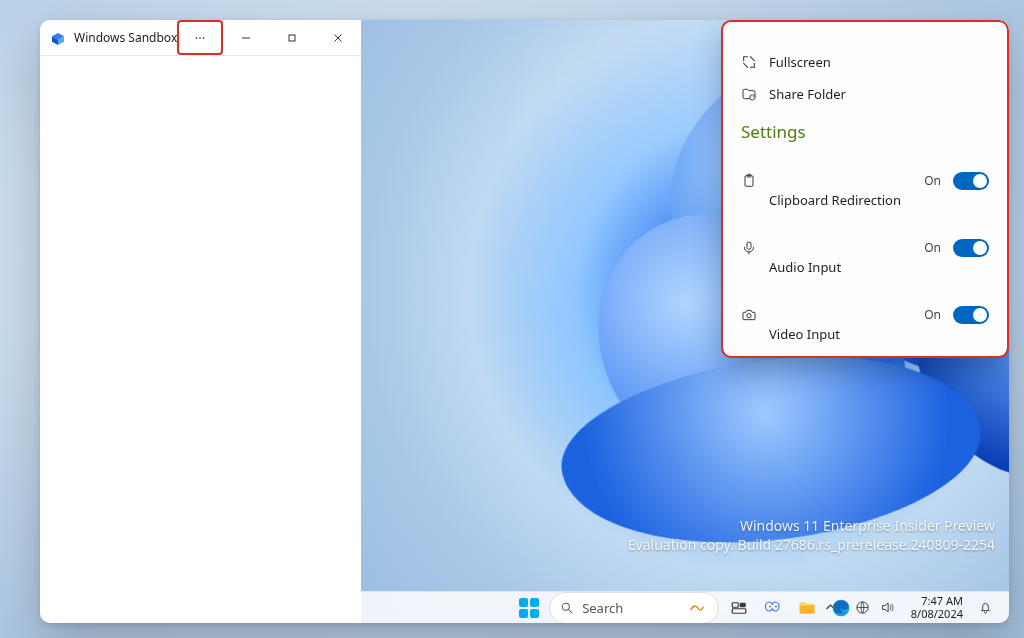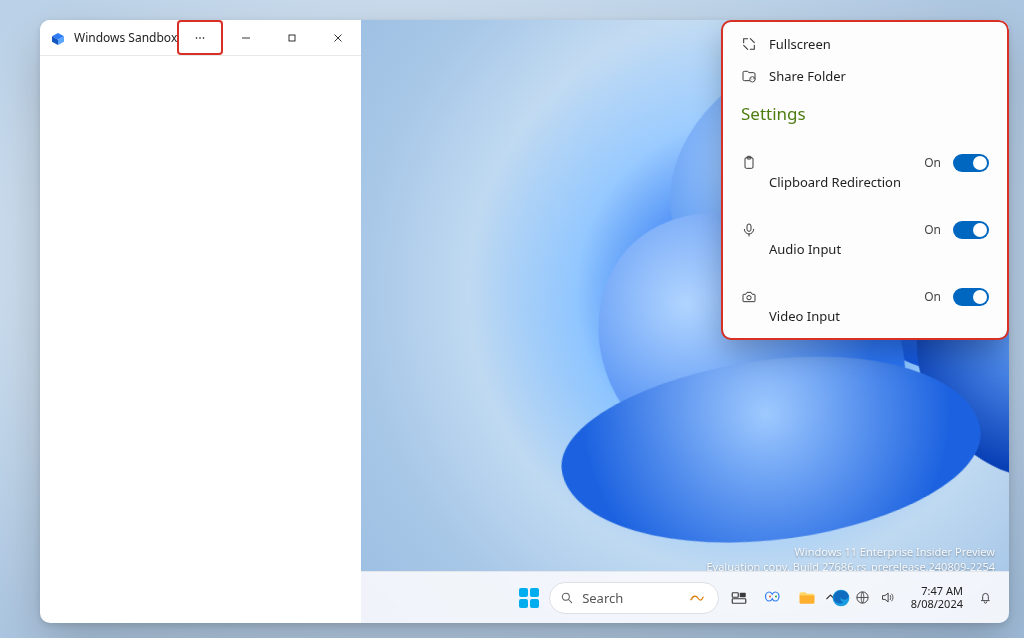--- a/index.html
+++ b/index.html
@@ -58,47 +58,47 @@
   .p5{ width:420px;height:180px; left:200px; top:380px; background:radial-gradient(circle at 50% 30%, #9cc8ff, #1c62e0 75%); transform:rotate(-8deg);}
   .p6{ width:220px;height:180px; left:650px; top:360px; background:radial-gradient(circle at 45% 30%, #5c9cf8, #022a8f 80%); transform:rotate(30deg);}
   .bloom::after{
     content:""; position:absolute; inset:0;
     background: radial-gradient(ellipse at 55% 30%, rgba(255,255,255,.18), transparent 45%);
   }
 
   
   .dropdown {
     position: absolute; top: 2px; right: 2px; width: 284px;
-    background: #fdfdfe; border-radius: 8px; padding: 6px 4px 8px;
+    background: #fdfdfe; border-radius: 8px; padding: 24px 4px 8px;
     box-shadow: 0 12px 30px rgba(0,0,0,.25);
     outline: 2px solid #d93025; outline-offset: 0px;
     z-index: 5;
   }
   .dd-item { display:flex; align-items:center; gap:12px; padding: 7px 14px; border-radius:6px; cursor:pointer; }
   .dd-item svg { width:16px; height:16px; flex:0 0 16px; color:#3a3a3a; }
   .dd-item .label { font-size:13px; color:#1f1f1f; }
   .dd-section-label { font-size:17px; color:#4d7c0f; padding: 10px 14px 4px; }
   .dd-setting { display:flex; align-items:center; padding: 5px 14px; gap:12px; }
   .dd-setting svg { width:16px; height:16px; flex:0 0 16px; color:#3a3a3a; }
   .dd-setting .label { font-size:13px; color:#1f1f1f; flex:1;margin-top:39px; }
   .dd-setting .state { font-size:12px; color:#444; margin-right:0; }
   .toggle { width:36px; height:18px; background:#0067c0; border-radius:9px; position:relative; cursor:pointer; }
   .toggle::after { content:""; position:absolute; right:2px; top:2px; width:14px; height:14px; background:#fff; border-radius:50%; }
 
   
   .watermark {
-    position:absolute; right: 14px; bottom: 48px; text-align:right;
-    color: rgba(255,255,255,.9); font-size: 11px; line-height:1.35;
+    position:absolute; right: 14px; bottom: 68px; text-align:right;
+    color: rgba(255,255,255,.9); font-size: 14px; line-height:1.35;
     text-shadow: 0 1px 2px rgba(0,0,0,.35);
     z-index:3;
   }
 
   
   .taskbar {
-    position:absolute; left:0; right:0; bottom:0; height:52px;
+    position:absolute; left:0; right:0; bottom:0; height:32px;
     background: rgba(247,249,252,.92); backdrop-filter: blur(6px);
     border-top: 1px solid rgba(0,0,0,.06);
     display:flex; align-items:center; justify-content:space-between;
     padding: 0 10px 0 0; z-index:4;
   }
   .tb-center { position:absolute; left:50%; transform:translateX(-50%); display:flex; align-items:center; gap:6px; }
   .tb-left-spacer { width: 10px; }
   .tb-right { display:flex; align-items:center; gap:8px; }
   .tb-ico { width:28px; height:28px; display:flex; align-items:center; justify-content:center; border-radius:6px; cursor:pointer; }
 

